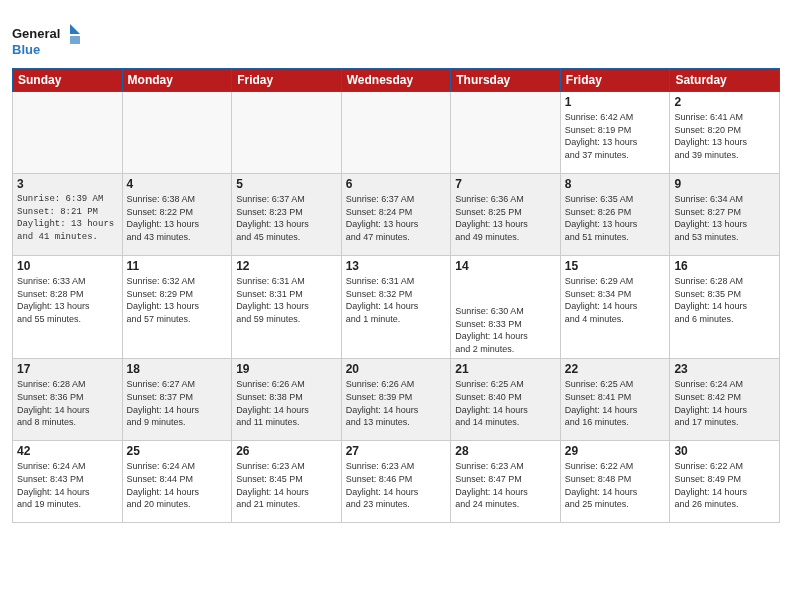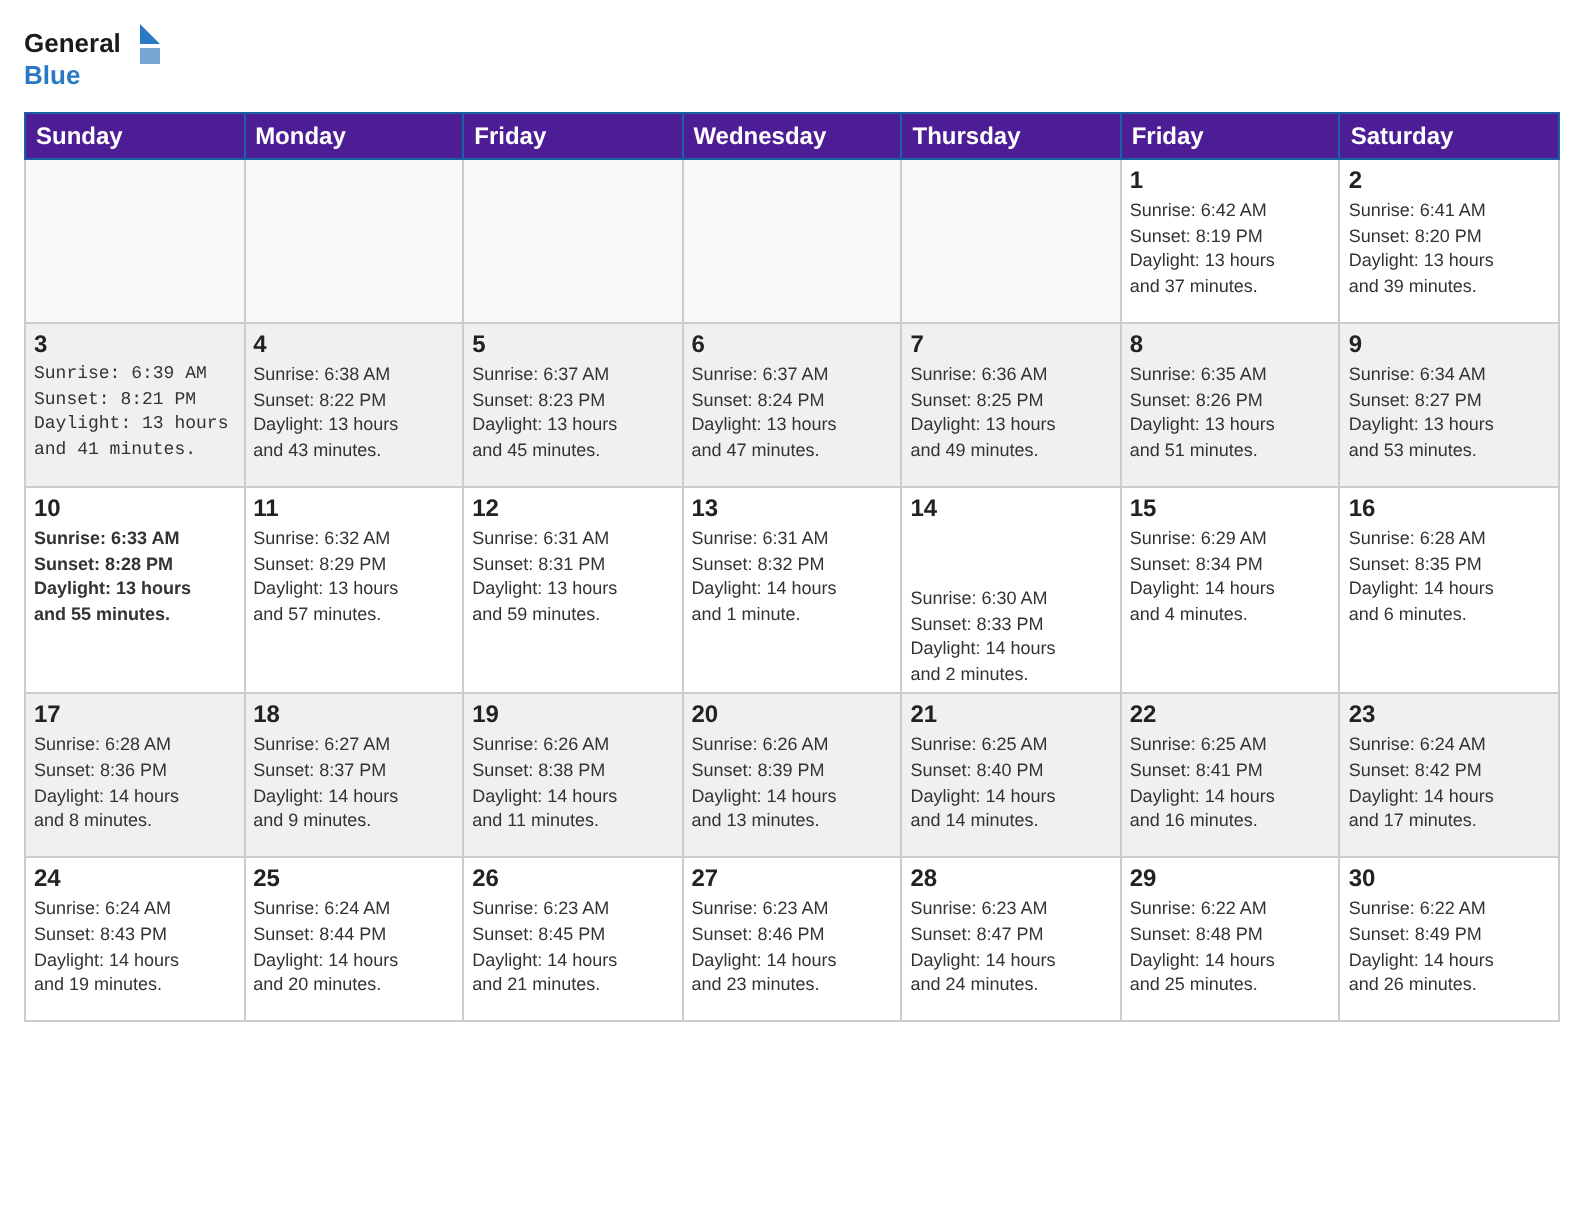--- a/index.html
+++ b/index.html
@@ -18,39 +18,40 @@
     .header {
       display: flex;
       justify-content: space-between;
       align-items: flex-start;
       margin-bottom: 6px;
     }
     .logo {
       display: flex;
       align-items: center;
       gap: 4px;
+      margin-top: 12px;
     }
     .title-block {
       text-align: right;
     }
     .month-title {
       font-size: 32px;
       font-weight: bold;
       color: #1a1a1a;
     }
     .location {
       font-size: 14px;
       color: #444;
     }
     .calendar {
       width: 100%;
       border-collapse: collapse;
     }
     .calendar th {
-      background: #4c1d95;
+      background: #b91c1c;
       color: #fff;
       text-align: left;
       padding: 4px 5px;
       font-size: 12px;
       font-weight: bold;
       border: 1px solid #1a5fa0;
     }
     .calendar td {
       border: 1px solid #ccc;
       vertical-align: top;
@@ -178,21 +179,21 @@
             <div class="day-num">9</div>
             <div class="day-info" style="white-space: pre-line;">Sunrise: 6:34 AM
 Sunset: 8:27 PM
 Daylight: 13 hours
 and 53 minutes.</div>
           </td>
         </tr>
         <tr>
           <td>
             <div class="day-num">10</div>
-            <div class="day-info" style="white-space: pre-line; font-weight: bold;">Sunrise: 6:33 AM
+            <div class="day-info" style="white-space: pre-line;">Sunrise: 6:33 AM
 Sunset: 8:28 PM
 Daylight: 13 hours
 and 55 minutes.</div>
           </td>
           <td>
             <div class="day-num">11</div>
             <div class="day-info" style="white-space: pre-line;">Sunrise: 6:32 AM
 Sunset: 8:29 PM
 Daylight: 13 hours
 and 57 minutes.</div>
@@ -279,21 +280,21 @@
           <td>
             <div class="day-num">23</div>
             <div class="day-info" style="white-space: pre-line;">Sunrise: 6:24 AM
 Sunset: 8:42 PM
 Daylight: 14 hours
 and 17 minutes.</div>
           </td>
         </tr>
         <tr>
           <td>
-            <div class="day-num">24</div>
+            <div class="day-num">42</div>
             <div class="day-info" style="white-space: pre-line;">Sunrise: 6:24 AM
 Sunset: 8:43 PM
 Daylight: 14 hours
 and 19 minutes.</div>
           </td>
           <td>
             <div class="day-num">25</div>
             <div class="day-info" style="white-space: pre-line;">Sunrise: 6:24 AM
 Sunset: 8:44 PM
 Daylight: 14 hours

